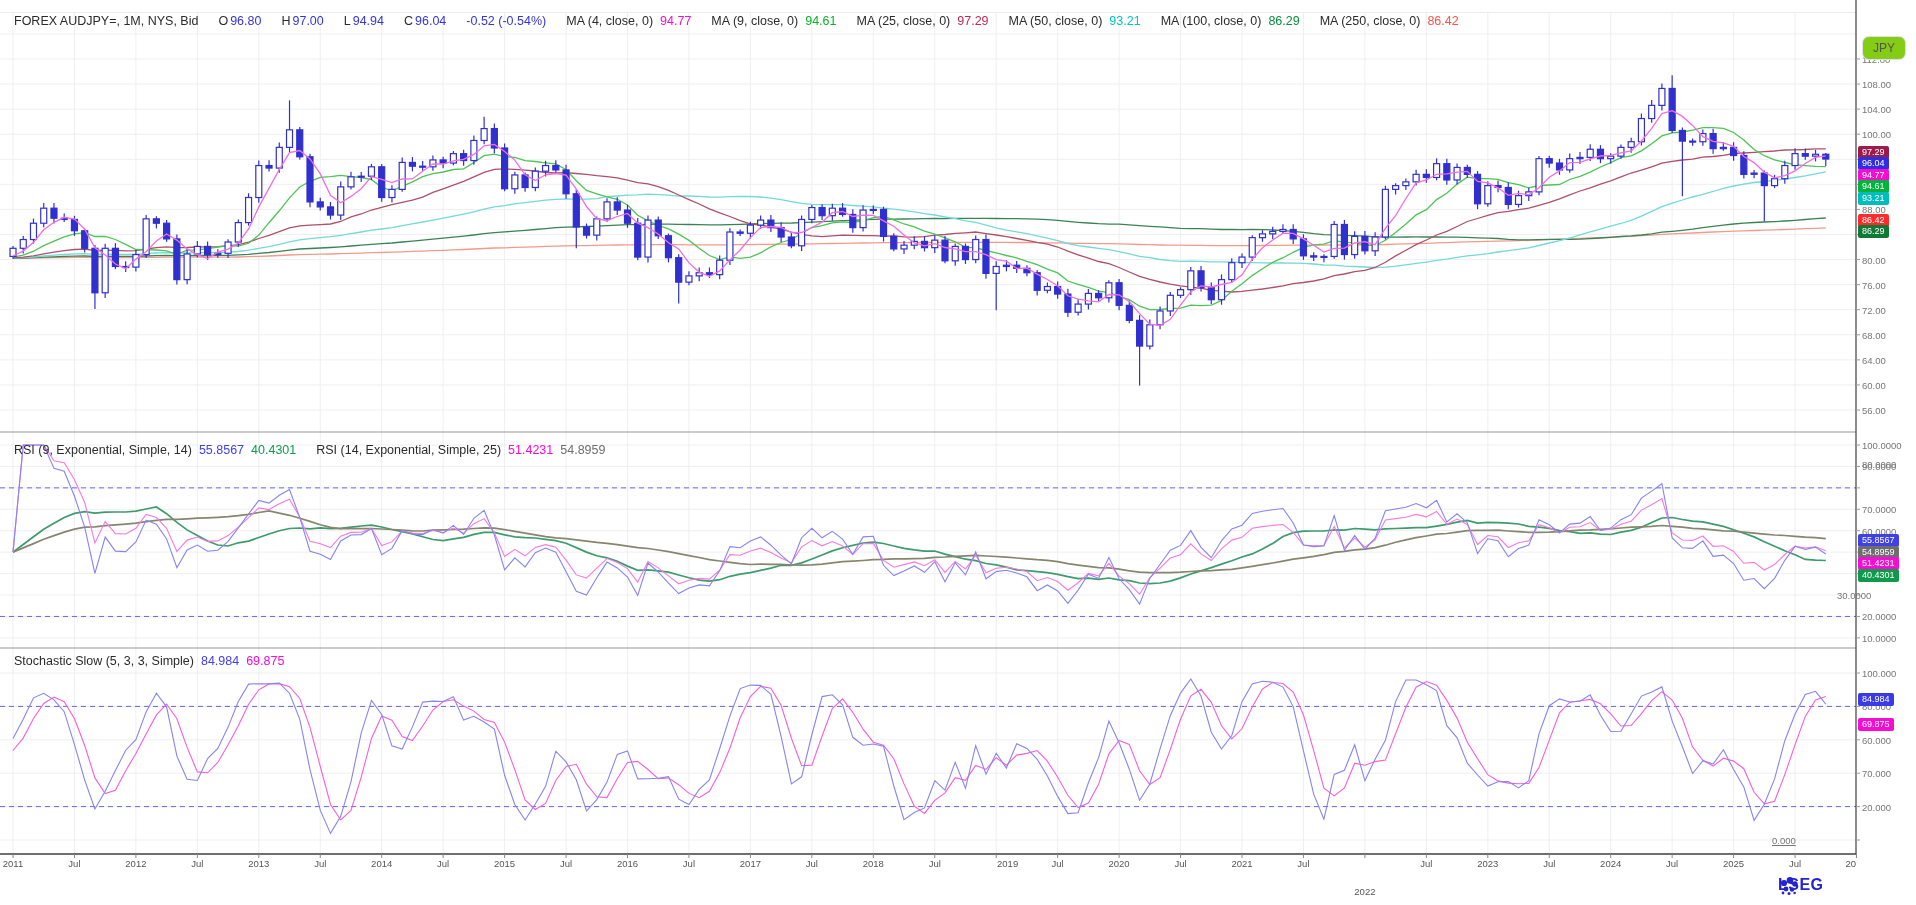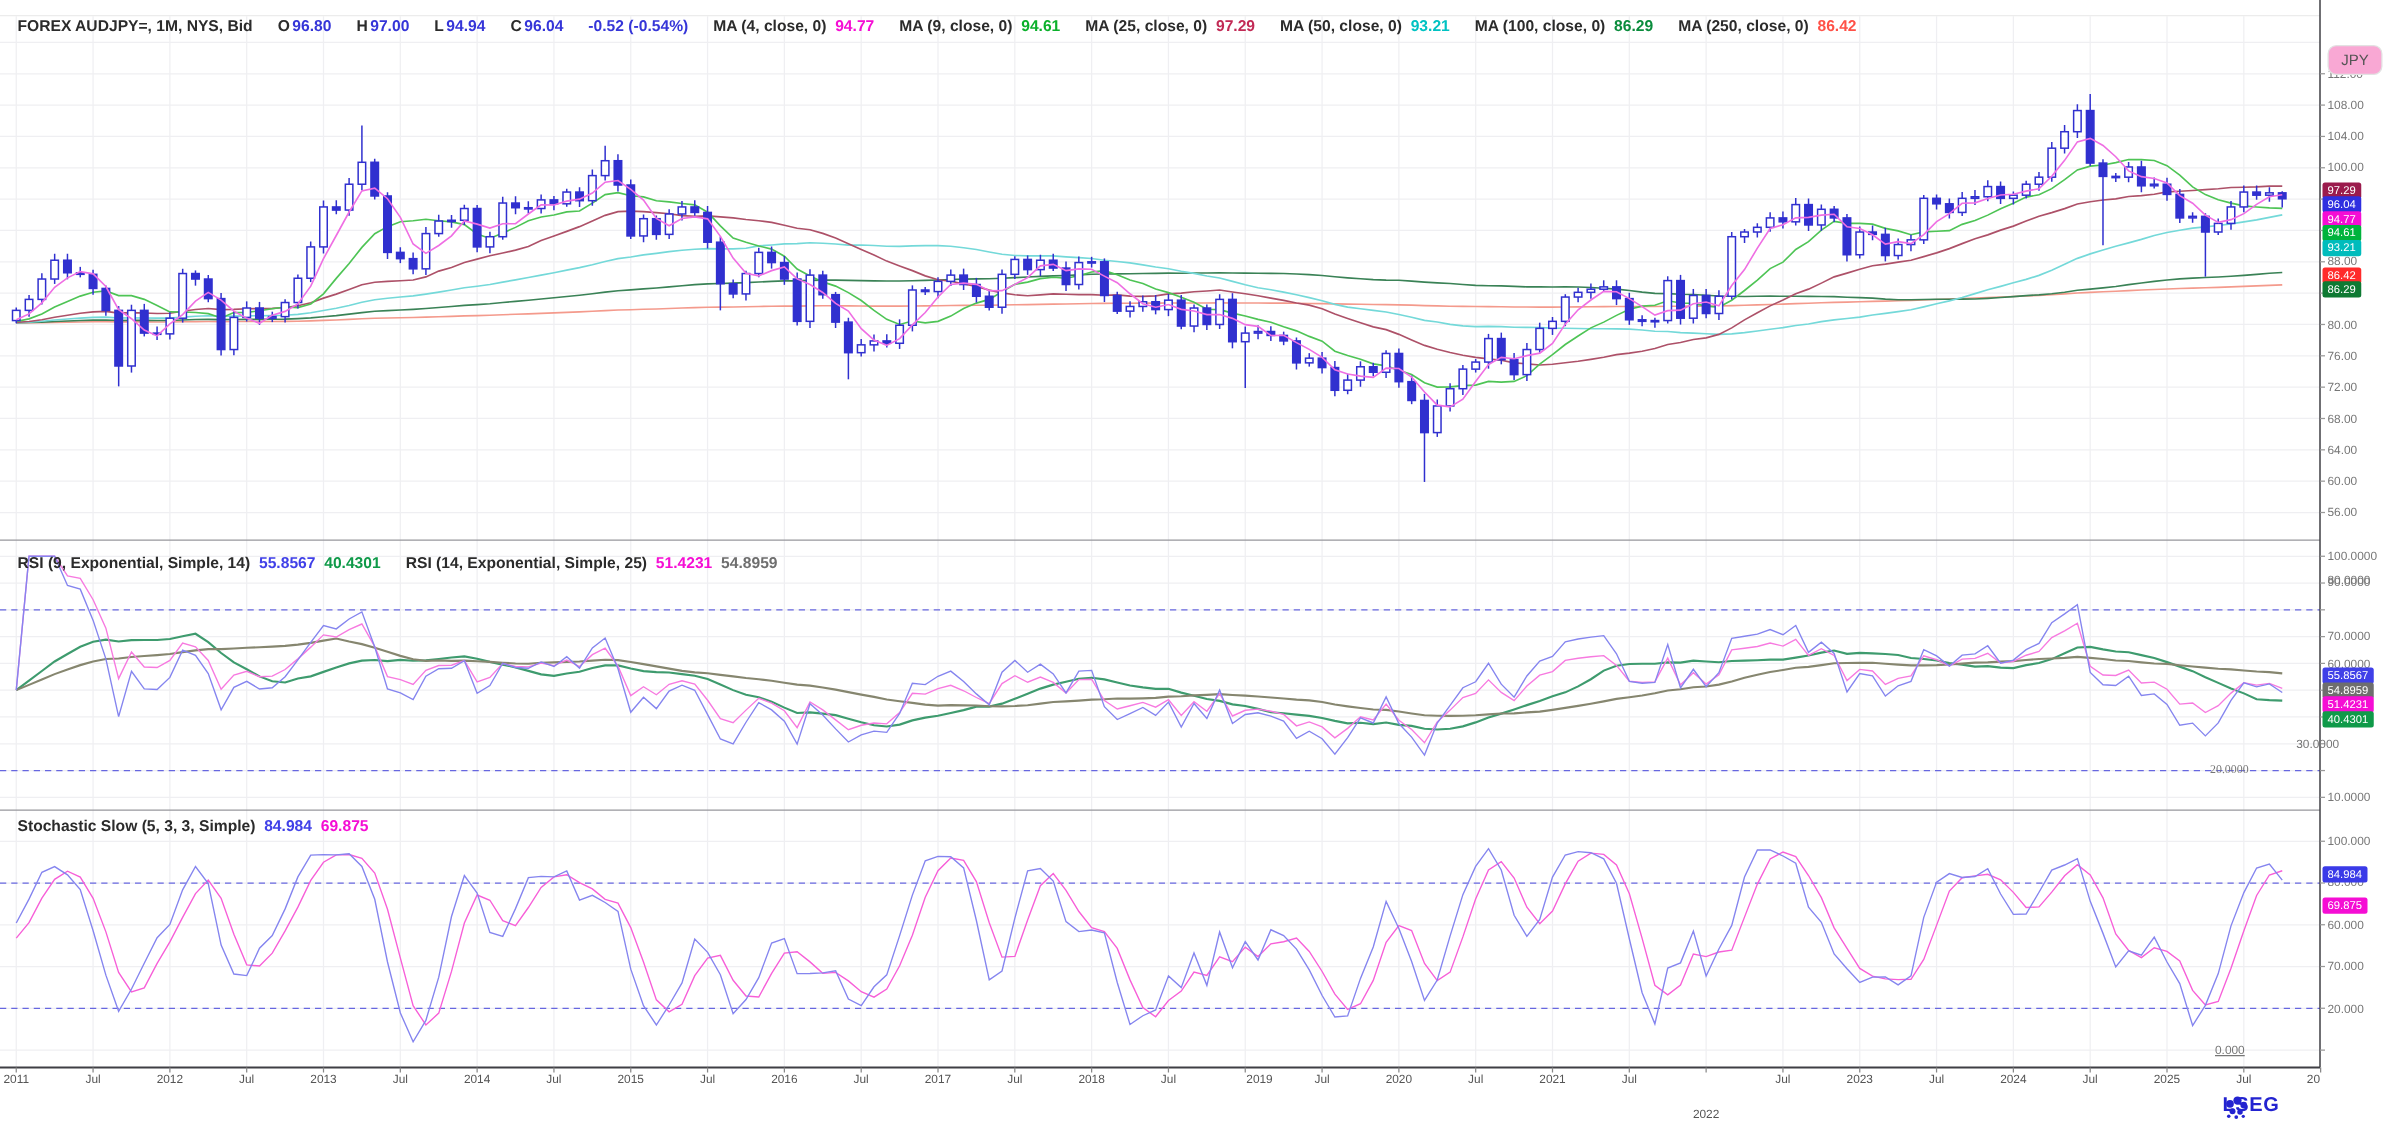--- a/index.html
+++ b/index.html
@@ -1,30 +1,30 @@
 <!DOCTYPE html>
 <html><head>
 <meta charset="utf-8">
 <style>
   html,body{margin:0;padding:0;background:#fff;}
   #app{position:relative;width:1916px;height:905px;background:#fff;overflow:hidden;
        font-family:"Liberation Sans",sans-serif;-webkit-font-smoothing:antialiased;}
   svg{position:absolute;left:0;top:0;}
   .legend{position:absolute;display:flex;gap:20px;font-size:12.5px;color:#2b2b2b;
           white-space:nowrap;align-items:baseline;z-index:5;}
-  .grp{display:flex;gap:7px;align-items:center;font-weight:bold;}
+  .grp{display:flex;gap:7px;align-items:center;}
   .grp .k{color:#2b2b2b;}
   .blue{color:#3535d8;}
   .axis-label{position:absolute;font-size:9.5px;color:#767676;z-index:4;}
   .badge{position:absolute;left:1858px;color:#fff;font-size:9px;line-height:11px;
          padding:1px 4px;border-radius:2px;z-index:6;}
   .xlab{position:absolute;top:858px;font-size:9.5px;color:#555;width:44px;margin-left:-22px;
         text-align:center;z-index:4;}
   .jpy{position:absolute;left:1862px;top:36px;border:1px solid #e2e2e2;border-radius:7px;
-       padding:4px 10px;font-size:12px;color:#555;background:#f9a8d4;z-index:6;cursor:pointer;}
+       padding:4px 10px;font-size:12px;color:#555;background:#84cc16;z-index:6;cursor:pointer;}
   .logo{position:absolute;left:1778px;top:876px;display:flex;align-items:center;gap:5px;
         color:#2323d0;font-weight:bold;font-size:16px;letter-spacing:.5px;z-index:6;}
 </style>
 </head>
 <body>
 
 <div id="app">
   <svg id="plot" width="1916" height="905">
     <defs>
       <clipPath id="cp1">
@@ -638,21 +638,21 @@
       <div class="axis-label" style="left: 1862px; top: 329.792px;">68.00</div>
       <div class="axis-label" style="left: 1862px; top: 354.864px;">64.00</div>
       <div class="axis-label" style="left: 1862px; top: 379.936px;">60.00</div>
       <div class="axis-label" style="left: 1862px; top: 405.008px;">56.00</div>
       <div class="axis-label" style="left: 1862px; top: 440px;">100.0000</div>
       <div class="axis-label" style="left: 1862px; top: 461.43px;">90.0000</div>
       <div class="axis-label" style="left: 1862px; top: 459px;">80.0000</div>
       <div class="axis-label" style="left: 1862px; top: 504.29px;">70.0000</div>
       <div class="axis-label" style="left: 1862px; top: 525.72px;">60.0000</div>
       <div class="axis-label" style="left: 1837px; top: 590.01px;">30.0000</div>
-      <div class="axis-label" style="left: 1768px; top: 611.44px; font-family: Liberation Serif, serif;">20.0000</div>
+      <div class="axis-label" style="left: 1862px; top: 611.44px;">20.0000</div>
       <div class="axis-label" style="left: 1862px; top: 632.87px;">10.0000</div>
       <div class="axis-label" style="left: 1862px; top: 668px;">100.000</div>
       <div class="axis-label" style="left: 1862px; top: 701.4px;">80.000</div>
       <div class="axis-label" style="left: 1862px; top: 734.8px;">60.000</div>
       <div class="axis-label" style="left: 1862px; top: 768.2px;">70.000</div>
       <div class="axis-label" style="left: 1862px; top: 801.6px; text-align: center;">20.000</div>
       <div class="axis-label" style="left: 1772px; top: 835px; text-decoration: underline;">0.000</div>
       <div class="badge" style="background: rgb(155, 27, 77); top: 145.702px;">97.29</div>
       <div class="badge" style="background: rgb(47, 47, 224); top: 157.202px;">96.04</div>
       <div class="badge" style="background: rgb(245, 13, 212); top: 168.702px;">94.77</div>

